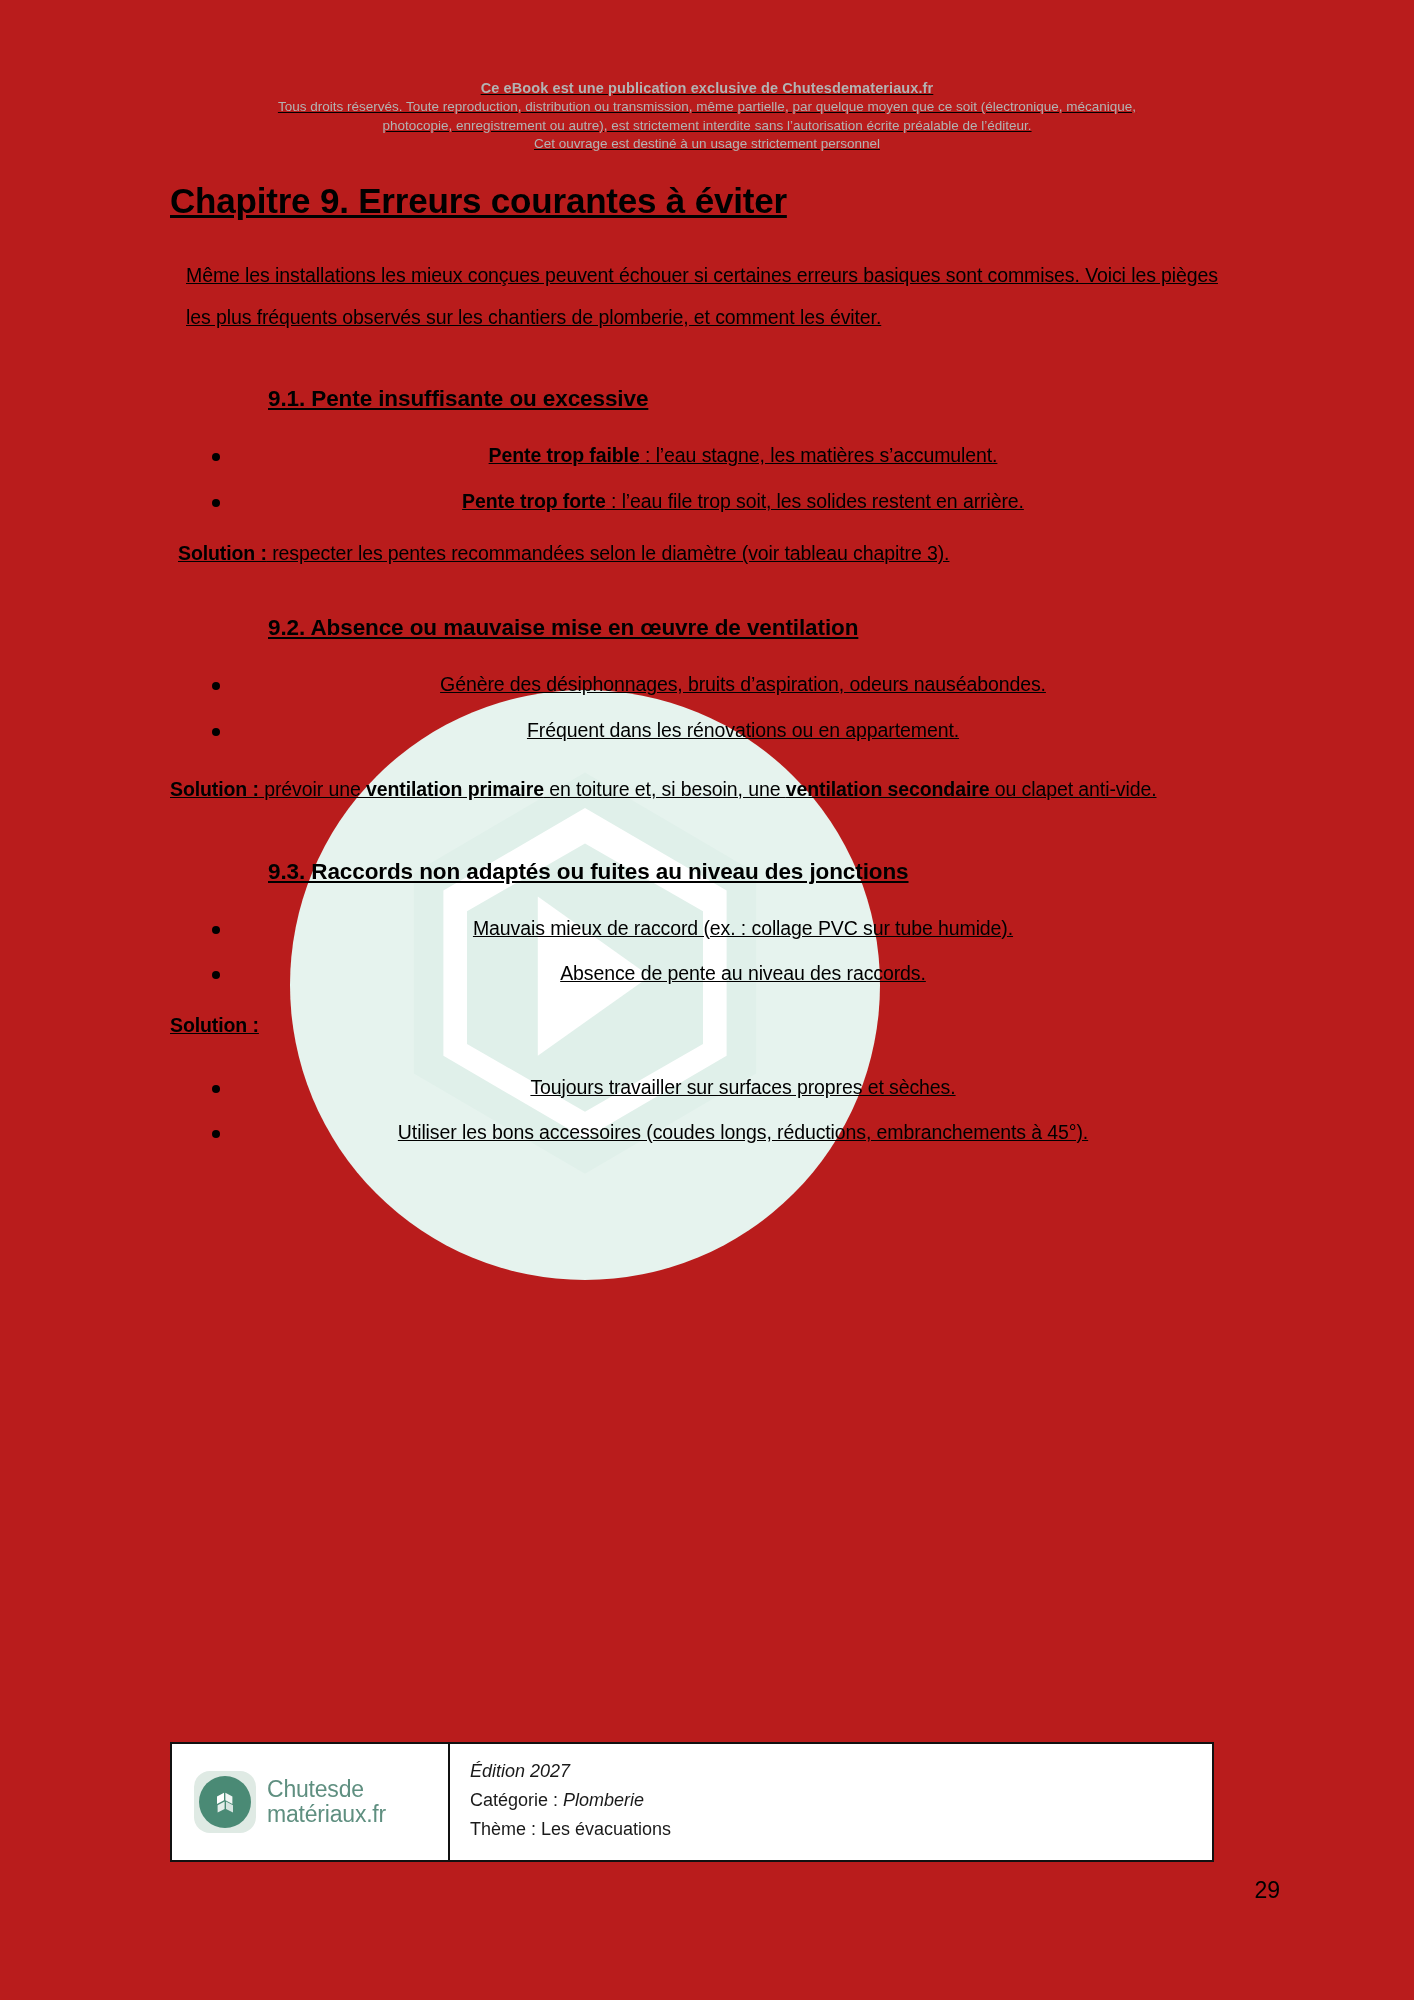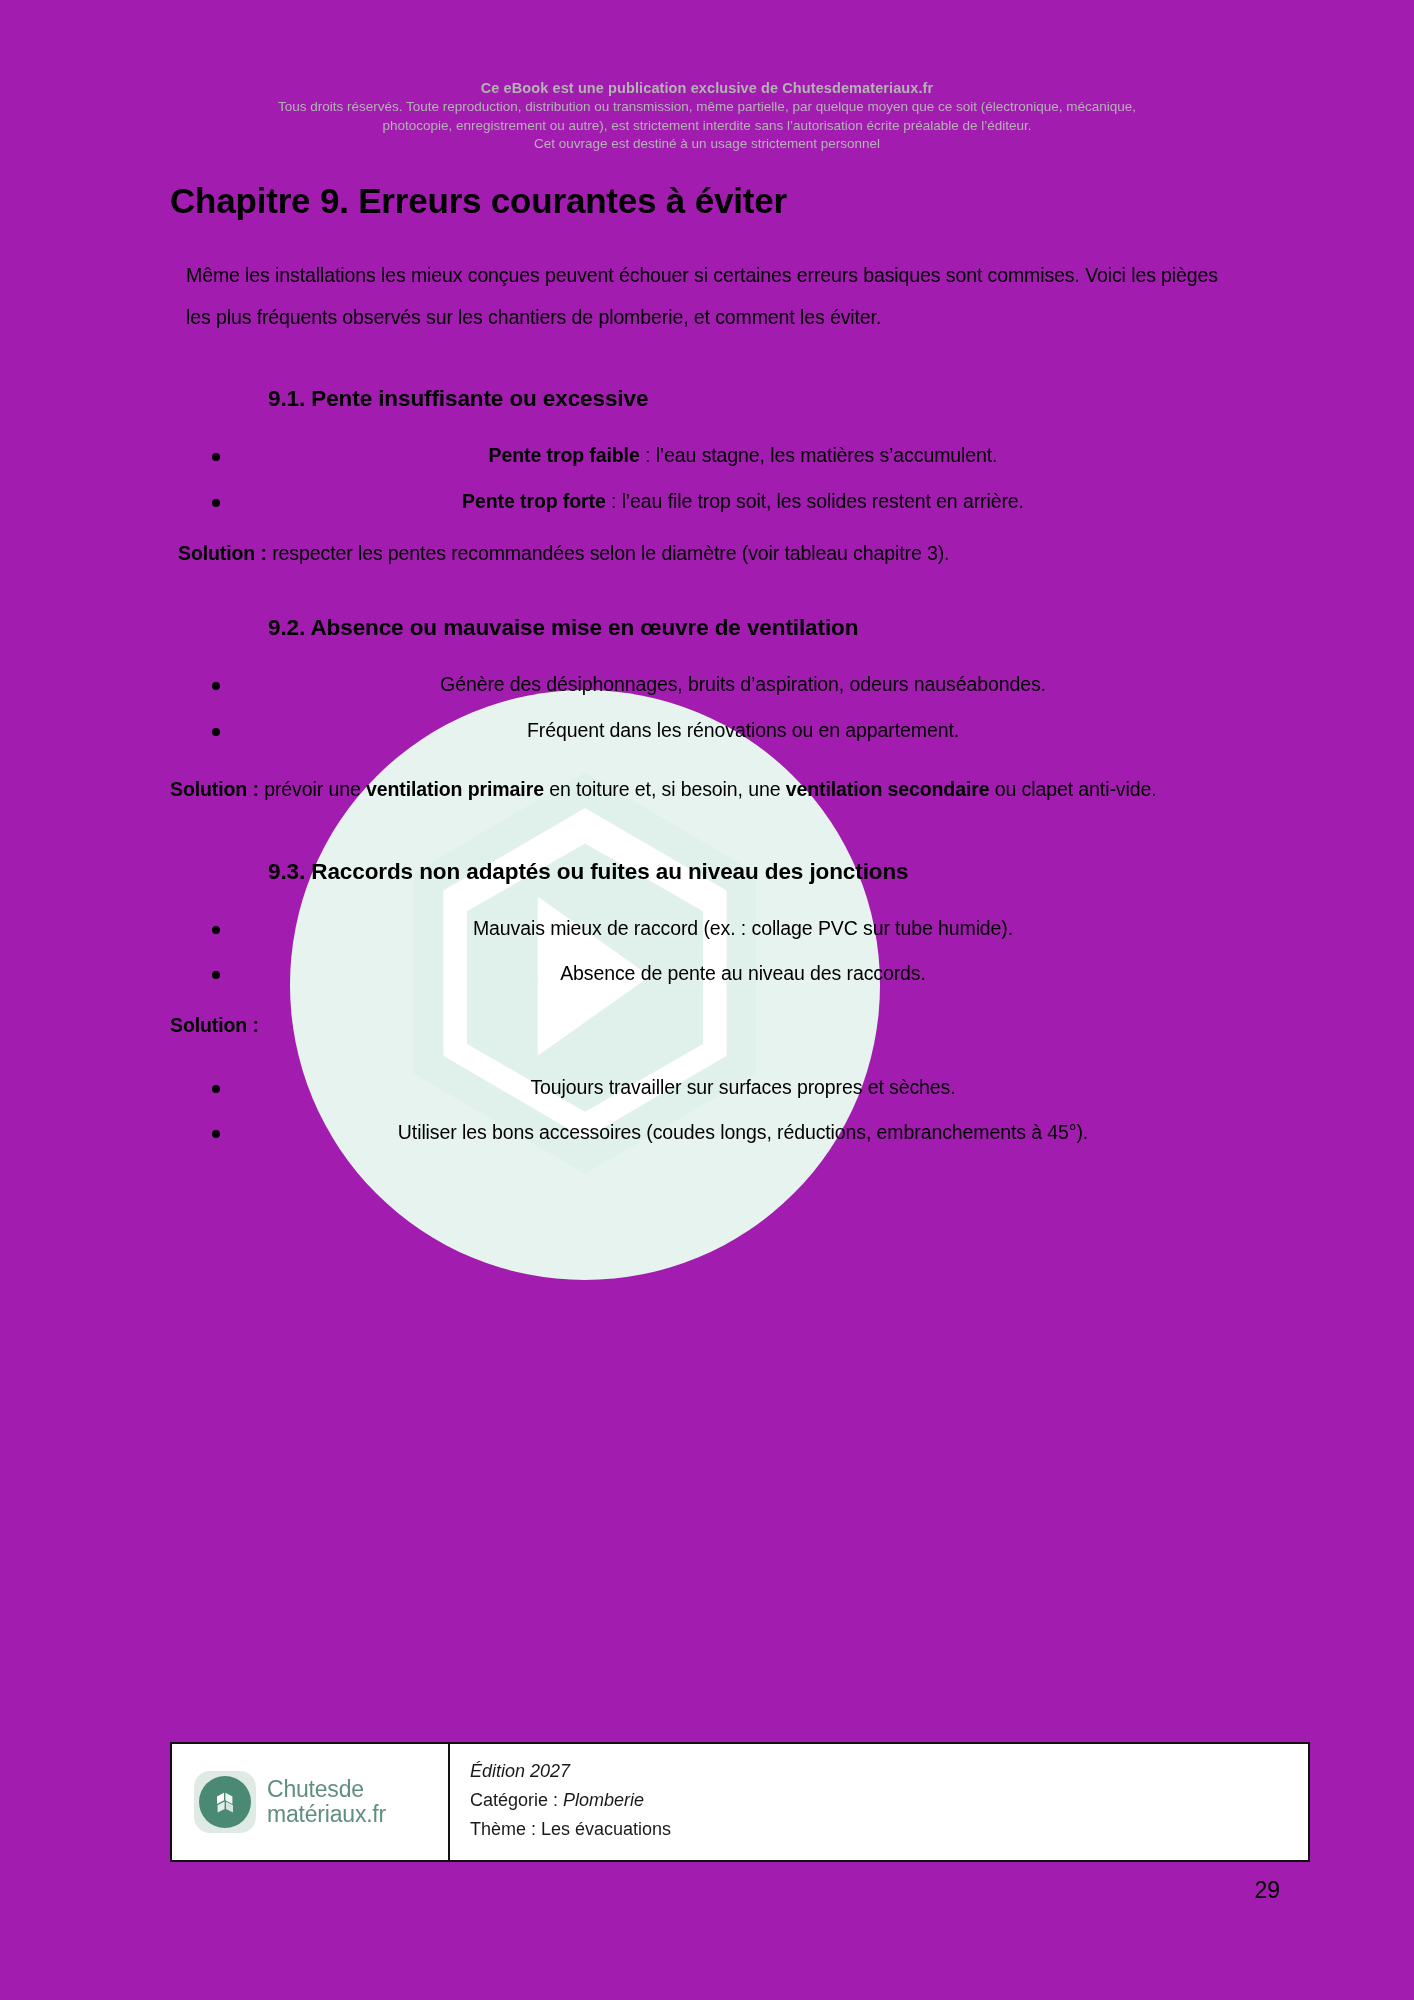--- a/index.html
+++ b/index.html
@@ -8,22 +8,23 @@
     background: #ffffff;
   }
   body {
     font-family: "Liberation Sans", sans-serif;
     color: #000000;
   }
   .page {
     position: relative;
     width: 1414px;
     height: 2000px;
-    background: #a21caf;
+    background: #b91c1c;
     overflow: hidden;
+    text-decoration: underline;
   }
 
   
   .watermark {
     position: absolute;
     left: 290px;
     top: 690px;
     width: 590px;
     height: 590px;
     z-index: 0;
@@ -115,21 +116,21 @@
   p.solution.tight {
     line-height: 1.4;
   }
   b { font-weight: bold; }
 
   
   .footer-box {
     position: absolute;
     left: 170px;
     top: 1742px;
-    width: 1140px;
+    width: 1044px;
     height: 120px;
     border: 2px solid #111;
     box-sizing: border-box;
     display: flex;
     z-index: 3;
     background: #fff;
   }
   .footer-logo-cell {
     width: 278px;
     border-right: 2px solid #111;

